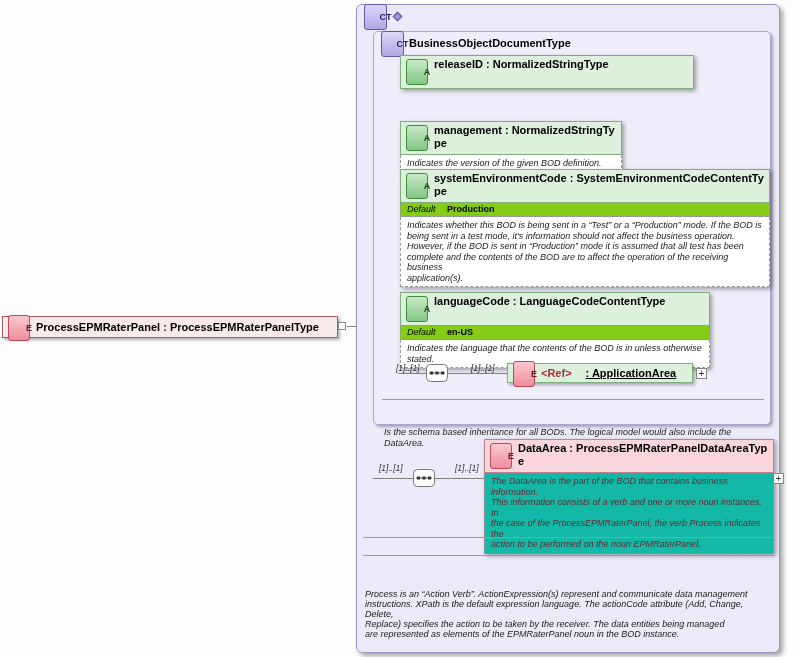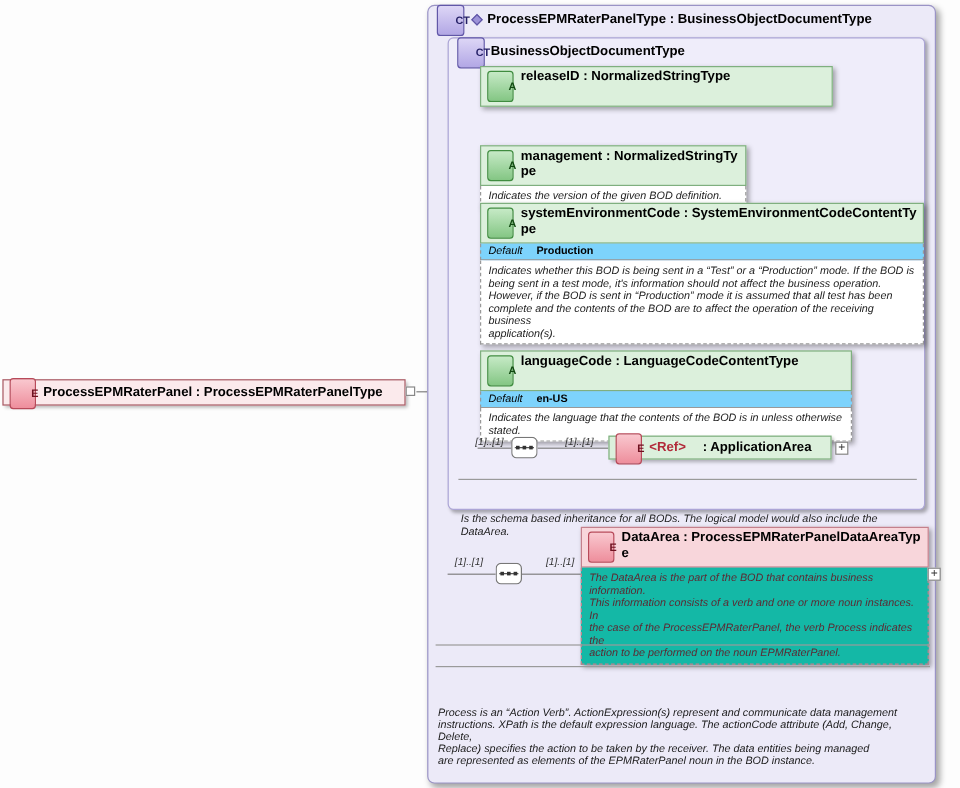--- a/index.html
+++ b/index.html
@@ -37,35 +37,35 @@
   .inner { position: absolute; left: 16px; top: 26px; width: 398px; height: 394px;
            background: #EFEDFA; border: 1px solid #ACA5D6; border-radius: 5px;
            box-shadow: 2px 2px 3px rgba(0,0,0,.3); }
 
   
   .attrbox { position: absolute; filter: drop-shadow(2px 2px 2px rgba(0,0,0,.35)); }
   .attr-head { background: #DCF0DC; border: 1px solid #7FAF7F; padding: 2px 5px 3px;
                display: flex; align-items: flex-start; gap: 6px;
                font-size: 11px; font-weight: bold; }
   .attr-name { word-break: break-all; line-height: 13px; }
-  .attr-default { background: #7dd3fc; border-left: 1px dashed #999; border-right: 1px dashed #999;
+  .attr-default { background: #84cc16; border-left: 1px dashed #999; border-right: 1px dashed #999;
                   border-bottom: 1px solid #999; padding: 1px 6px 2px; display: flex;
                   font-size: 9px; }
   .def-label { font-style: italic; width: 40px; }
   .def-value { font-weight: bold; }
   .attr-doc { background: #fff; border: 1px dashed #999; border-top: none; padding: 3px 6px;
               font-size: 9px; font-style: italic; color: #222; line-height: 10.5px;
               white-space: pre-wrap; }
 
   
   .elembox-green { position: absolute; height: 20px; background: #DCF0DC; border: 1px solid #7FAF7F;
                    box-shadow: 2px 2px 3px rgba(0,0,0,.3); display: flex; align-items: center;
                    gap: 6px; padding: 0 5px; font-size: 11px; font-weight: bold; }
   .ref-name { color: #B22A3A; }
-  .ref-type { margin-left: 8px; }
+  .ref-type { margin-left: 8px; text-decoration: underline; }
   .elembox-pink { position: absolute; filter: drop-shadow(2px 2px 2px rgba(0,0,0,.35)); }
   .pink-head { background: #F8D6DB; border: 1px solid #C4808C; padding: 2px 5px 3px;
                display: flex; align-items: flex-start; gap: 6px; font-size: 11px; font-weight: bold; }
   .pink-doc { background: #14b8a6; border: 1px dashed #C4808C; border-top: none; padding: 3px 6px;
               font-size: 9px; font-style: italic; color: #5C2A33; line-height: 10.5px;
               white-space: pre-wrap; }
 
   
   .seqicon { position: absolute; width: 22px; height: 18px; }
   .card { position: absolute; font-size: 8.5px; font-style: italic; color: #333; }
@@ -87,21 +87,20 @@
     <span class="badge badge-e">E</span>
     <span>ProcessEPMRaterPanel : ProcessEPMRaterPanelType</span>
   </div>
   <div class="stub"></div>
   <div class="hline" style="left:347px; top:326px; width:9px;"></div>
 
   <div class="outer">
     <div class="ct-header">
       <span class="badge badge-ct">CT</span>
       <span class="diamond"></span>
-      <span>ProcessEPMRaterPanelType : BusinessObjectDocumentType</span>
     </div>
 
     <div class="inner">
       <div class="ct-header">
         <span class="badge badge-ct">CT</span>
         <span>BusinessObjectDocumentType</span>
       </div>
 
       <div class="attrbox" style="left:26px; top:23px; width:294px;">
         <div class="attr-head">

